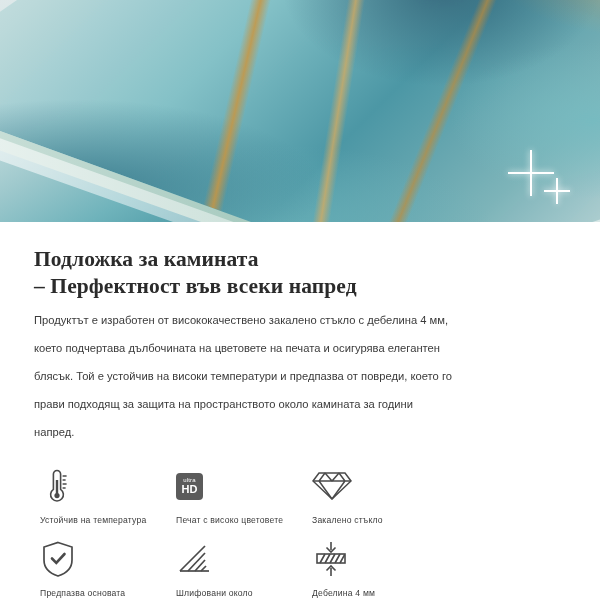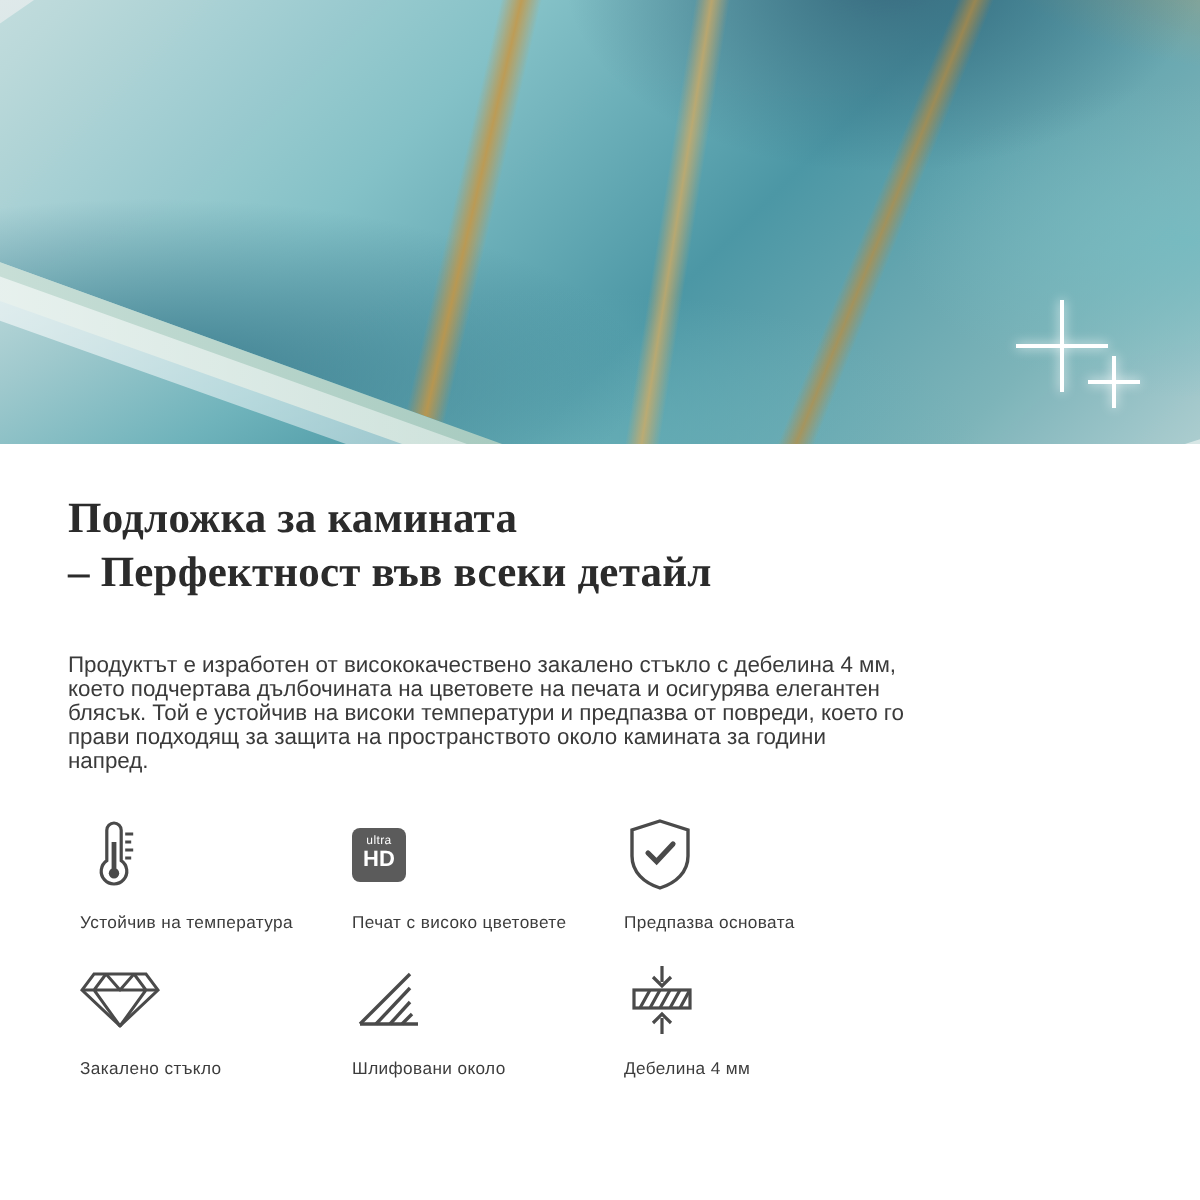--- a/index.html
+++ b/index.html
@@ -98,23 +98,23 @@
   .content { padding: 24px 34px 0 34px; }
   .headline {
     font-family: "Liberation Serif", serif;
     font-size: 21.5px;
     line-height: 27px;
     color: #2b2b2b;
     letter-spacing: .1px;
   }
   .headline .l2 { display: block; }
   .body {
-    margin-top: 27px;
+    margin-top: 6px;
     font-size: 11.2px;
-    line-height: 12px;
+    line-height: 28px;
     color: #3a3a3a;
     max-width: 534px;
   }
 
   
   .features {
     margin-top: 18px;
     display: grid;
     grid-template-columns: repeat(3, 1fr);
     grid-template-rows: auto auto;
@@ -165,21 +165,21 @@
     </div>
     <div class="slab-edge"></div>
     <div class="slab-edge2"></div>
     <div class="sparkle"></div>
     <div class="sparkle s2"></div>
   </div>
 
   <div class="content">
     <h1 class="headline">
       <span>Подложка за камината</span>
-      <span class="l2">– Перфектност във всеки детайл</span>
+      <span class="l2">– Перфектност във всеки напред</span>
     </h1>
     <p class="body">Продуктът е изработен от висококачествено закалено стъкло с дебелина 4 мм, което подчертава дълбочината на цветовете на печата и осигурява елегантен блясък. Той е устойчив на високи температури и предпазва от повреди, което го прави подходящ за защита на пространството около камината за години напред.</p>
 
     <div class="features">
 
       <div class="feature">
         <div class="ico">
           <svg width="34" height="40" viewBox="0 0 34 40" fill="none" stroke="#4a4a4a" stroke-width="1.6">
             <path d="M17 4.5h0a3.6 3.6 0 0 1 3.6 3.6v15.2a6.4 6.4 0 1 1-7.2 0V8.1A3.6 3.6 0 0 1 17 4.5z"></path>
             <circle cx="17" cy="29.6" r="2.6" fill="#4a4a4a" stroke="none"></circle>
@@ -195,36 +195,36 @@
           <div class="ultrahd">
             <span class="u">ultra</span>
             <span class="hd">HD</span>
           </div>
         </div>
         <div class="cap">Печат с високо цветовете</div>
       </div>
 
       <div class="feature">
         <div class="ico">
+          <svg width="40" height="34" viewBox="0 0 40 34" fill="none" stroke="#4a4a4a" stroke-width="1.5">
+            <path d="M7 4h26l6 8-19 18L1 12 7 4z"></path>
+            <path d="M1 12h38M13 4l-6 8 13 18M27 4l6 8-13 18M13 4l7 8 7-8M20 12 7 12"></path>
+          </svg>
+        </div>
+        <div class="cap">Закалено стъкло</div>
+      </div>
+
+      <div class="feature">
+        <div class="ico">
           <svg width="36" height="40" viewBox="0 0 36 40">
             <path d="M18 3.5 32 8v13c0 8-6 13.5-14 16-8-2.5-14-8-14-16V8L18 3.5z" fill="none" stroke="#4a4a4a" stroke-width="1.7"></path>
             <path d="M12 19.5l4.3 4.3L24.5 15" fill="none" stroke="#4a4a4a" stroke-width="2.6" stroke-linecap="round"></path>
           </svg>
         </div>
         <div class="cap">Предпазва основата</div>
-      </div>
-
-      <div class="feature">
-        <div class="ico">
-          <svg width="40" height="34" viewBox="0 0 40 34" fill="none" stroke="#4a4a4a" stroke-width="1.5">
-            <path d="M7 4h26l6 8-19 18L1 12 7 4z"></path>
-            <path d="M1 12h38M13 4l-6 8 13 18M27 4l6 8-13 18M13 4l7 8 7-8M20 12 7 12"></path>
-          </svg>
-        </div>
-        <div class="cap">Закалено стъкло</div>
       </div>
 
       <div class="feature">
         <div class="ico">
           <svg width="38" height="34" viewBox="0 0 38 34" fill="none" stroke="#4a4a4a" stroke-width="1.7">
             <path d="M4 29 L29 4"></path>
             <path d="M4 29 L33 29"></path>
             <path d="M12 29 L29 11"></path>
             <path d="M19 29 L29 18"></path>
             <path d="M25 29 L30 24"></path>

